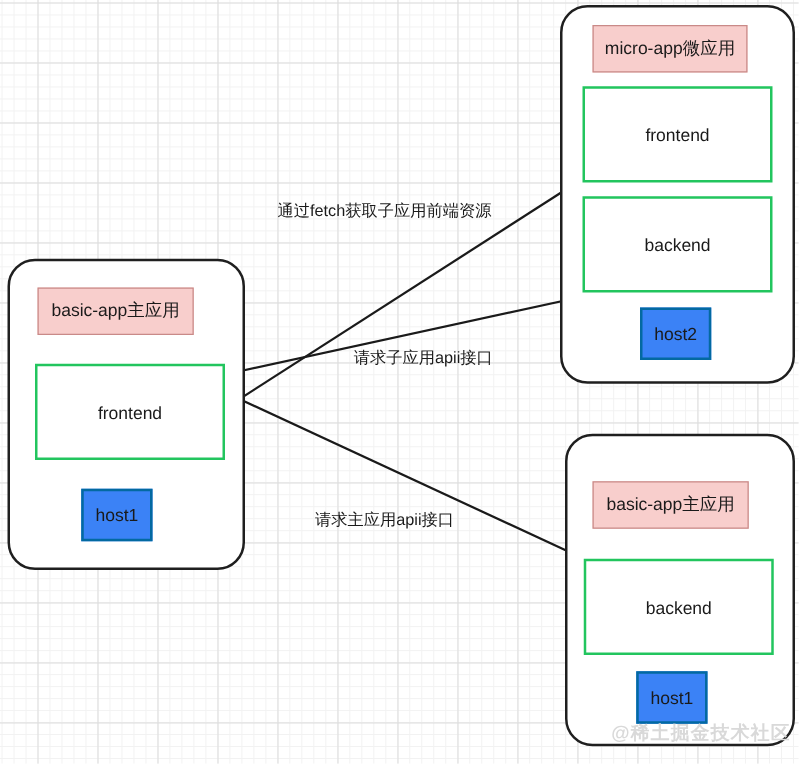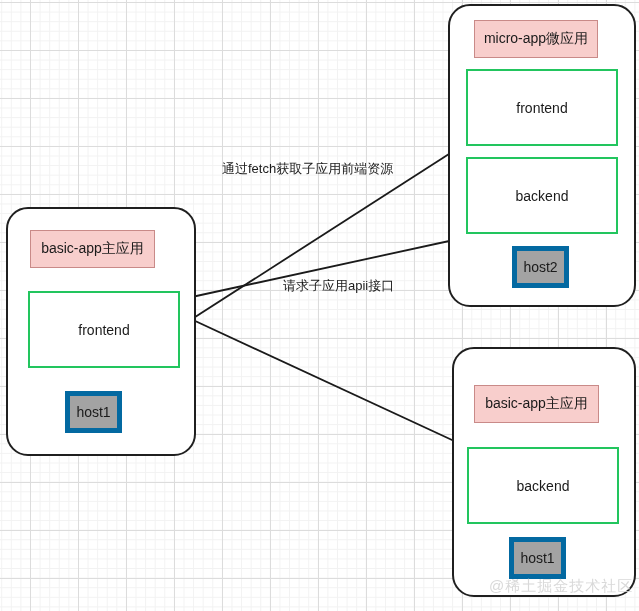--- a/index.html
+++ b/index.html
@@ -37,22 +37,22 @@
     justify-content: center;
     font-size: 14px;
     color: #1a1a1a;
     white-space: nowrap;
   }
   .tag-pink {
     background: #f8cecc;
     border: 1px solid #c98a88;
   }
   .tag-green {
-    background: #a3a3a3;
-    border: 5px solid #0369a1;
+    background: #3b82f6;
+    border: 2px solid #0369a1;
   }
   .plain-box {
     position: absolute;
     box-sizing: border-box;
     background: #ffffff;
     border: 2px solid #22c55e;
     display: flex;
     align-items: center;
     justify-content: center;
     font-size: 14px;
@@ -112,16 +112,17 @@
     <div class="plain-box" style="left:13px; top:98px; width:152px; height:77px;">backend</div>
     <div class="tag-box tag-green" style="left:55px; top:188px; width:57px; height:42px;">host1</div>
   </div>
 
   <div class="edge-label" style="left:210px; top:160px;margin-left:12px;">
     <div>通过fetch获取子应用前端资源</div>
   </div>
 
   <div class="edge-label" style="left:283px; top:277px;text-align:right;">请求子应用apii接口</div>
 
+  <div class="edge-label" style="left:252px; top:407px;">请求主应用apii接口</div>
 
-  <div class="watermark" style="left:489px; top:577px;">@稀土掘金技术社区</div>
+  <div class="watermark" style="left:489px; top:577px;font-weight:bold;">@稀土掘金技术社区</div>
 
 </div>
 
 </body></html>

